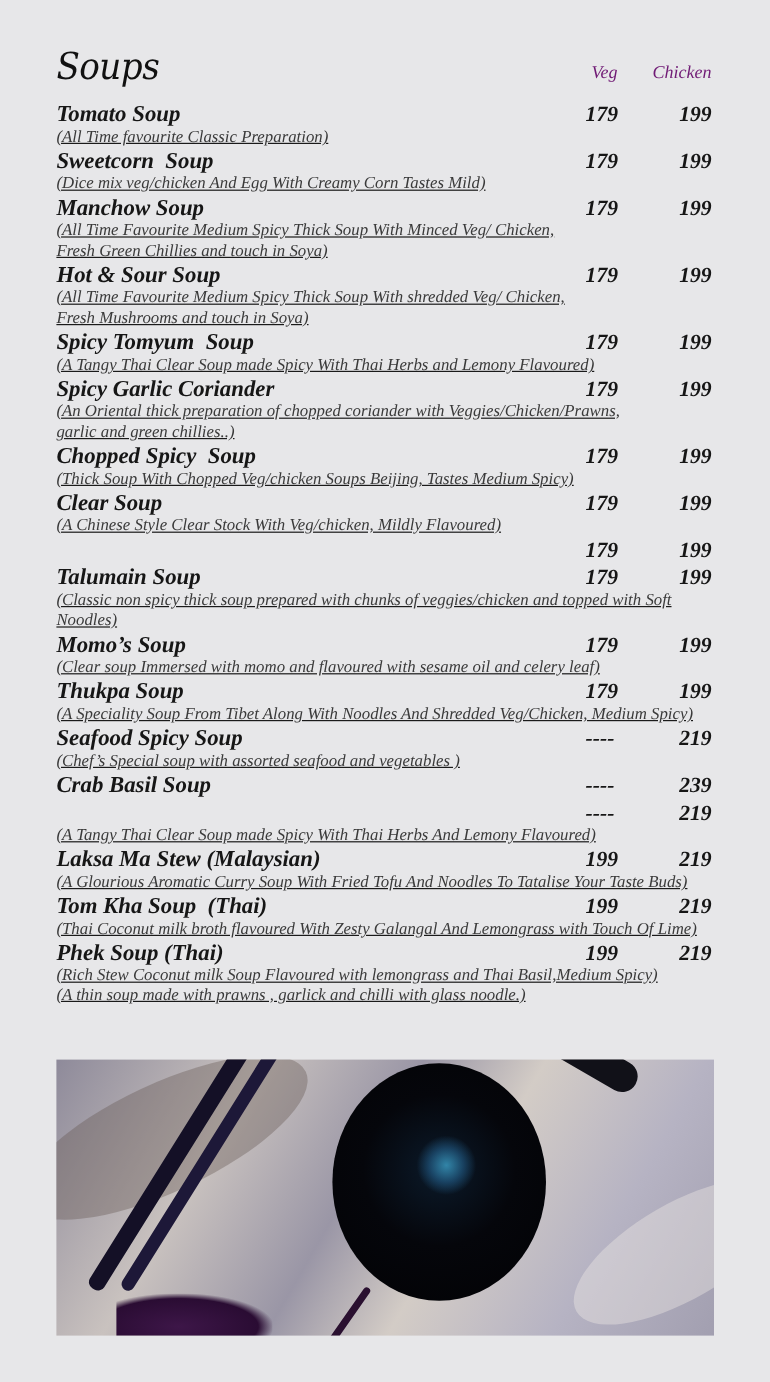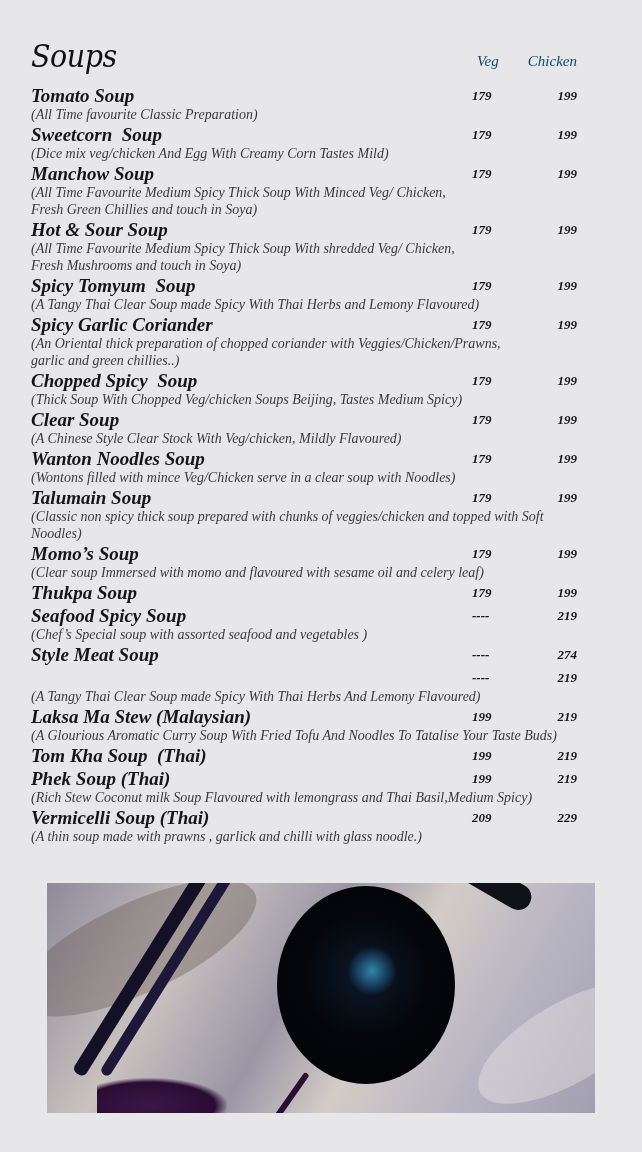--- a/index.html
+++ b/index.html
@@ -10,23 +10,24 @@
       width: 642px;
       height: 1152px;
       background: #e7e7e9;
       position: relative;
       overflow: hidden;
       font-family: "Liberation Serif", "DejaVu Serif", serif;
       color: #1a1a1a;
     }
     .page {
       position: absolute;
-      left: 31px;
+      left: 47px;
       top: 38px;
       width: 548px;
+      text-decoration: underline;
     }
     .header {
       position: relative;
       height: 46px;
     }
     .title {
       position: absolute;
       left: 0;
       top: 0;
       font-family: "DejaVu Serif", serif;
@@ -35,21 +36,21 @@
       letter-spacing: -0.5px;
       color: #111;
       transform: scaleX(0.92);
       transform-origin: left top;
     }
     .col-head {
       position: absolute;
       top: 15px;
       font-style: italic;
       font-size: 15px;
-      color: #0c4a6e;
+      color: #701a75;
     }
     .col-head.veg { left: 446px; }
     .col-head.chicken { right: 2px; }
 
     .item { position: relative; }
     .item-row {
       position: relative;
       height: 23px;
     }
     .item-name {
@@ -61,21 +62,21 @@
       font-size: 19px;
       white-space: pre;
       color: #161616;
       line-height: 23px;
     }
     .price {
       position: absolute;
       top: 0;
       font-style: italic;
       font-weight: bold;
-      font-size: 13px;
+      font-size: 18px;
       line-height: 23px;
       color: #161616;
     }
     .price.veg { left: 441px; width: 32px; text-align: left; }
     .price.chicken { right: 2px; text-align: right; }
     .item-desc {
       font-style: italic;
       font-size: 14px;
       line-height: 17px;
       color: #3a3a3a;
@@ -211,25 +212,23 @@
     <div class="item">
       <div class="item-row">
         <span class="item-name">Clear Soup</span>
         <span class="price veg">179</span>
         <span class="price chicken">199</span>
       </div>
       <div class="item-desc">(A Chinese Style Clear Stock With Veg/chicken, Mildly Flavoured)</div>
     </div>
     <div class="item">
       <div class="item-row">
-        <span class="item-name">Wanton Noodles Soup</span>
-        <span class="price veg">179</span>
-        <span class="price chicken">199</span>
-      </div>
-      <div class="item-desc">(Wontons filled with mince Veg/Chicken serve in a clear soup with Noodles)</div>
+        <span class="price veg">179</span>
+        <span class="price chicken">199</span>
+      </div>
     </div>
     <div class="item">
       <div class="item-row">
         <span class="item-name">Talumain Soup</span>
         <span class="price veg">179</span>
         <span class="price chicken">199</span>
       </div>
       <div class="item-desc">(Classic non spicy thick soup prepared with chunks of veggies/chicken and topped with Soft Noodles)</div>
     </div>
     <div class="item">
@@ -239,34 +238,35 @@
         <span class="price chicken">199</span>
       </div>
       <div class="item-desc">(Clear soup Immersed with momo and flavoured with sesame oil and celery leaf)</div>
     </div>
     <div class="item">
       <div class="item-row">
         <span class="item-name">Thukpa Soup</span>
         <span class="price veg">179</span>
         <span class="price chicken">199</span>
       </div>
+      <div class="item-desc">(A Speciality Soup From Tibet Along With Noodles And Shredded Veg/Chicken, Medium Spicy)</div>
     </div>
     <div class="item">
       <div class="item-row">
         <span class="item-name">Seafood Spicy Soup</span>
         <span class="price veg">----</span>
         <span class="price chicken">219</span>
       </div>
       <div class="item-desc">(Chef’s Special soup with assorted seafood and vegetables )</div>
     </div>
     <div class="item">
       <div class="item-row">
-        <span class="item-name">Style Meat Soup</span>
+        <span class="item-name">Crab Basil Soup</span>
         <span class="price veg">----</span>
-        <span class="price chicken">274</span>
+        <span class="price chicken">239</span>
       </div>
     </div>
     <div class="item">
       <div class="item-row">
         <span class="price veg">----</span>
         <span class="price chicken">219</span>
       </div>
       <div class="item-desc">(A Tangy Thai Clear Soup made Spicy With Thai Herbs And Lemony Flavoured)</div>
     </div>
     <div class="item">
@@ -276,35 +276,31 @@
         <span class="price chicken">219</span>
       </div>
       <div class="item-desc">(A Glourious Aromatic Curry Soup With Fried Tofu And Noodles To Tatalise Your Taste Buds)</div>
     </div>
     <div class="item">
       <div class="item-row">
         <span class="item-name">Tom Kha Soup  (Thai)</span>
         <span class="price veg">199</span>
         <span class="price chicken">219</span>
       </div>
+      <div class="item-desc">(Thai Coconut milk broth flavoured With Zesty Galangal And Lemongrass with Touch Of Lime)</div>
     </div>
     <div class="item">
       <div class="item-row">
         <span class="item-name">Phek Soup (Thai)</span>
         <span class="price veg">199</span>
         <span class="price chicken">219</span>
       </div>
       <div class="item-desc">(Rich Stew Coconut milk Soup Flavoured with lemongrass and Thai Basil,Medium Spicy)</div>
     </div>
     <div class="item">
-      <div class="item-row">
-        <span class="item-name">Vermicelli Soup (Thai)</span>
-        <span class="price veg">209</span>
-        <span class="price chicken">229</span>
-      </div>
       <div class="item-desc">(A thin soup made with prawns , garlick and chilli with glass noodle.)</div>
     </div>
   </div>
 </div>
 
 <div class="photo">
   <div class="fold" style="left:-40px;top:20px;width:260px;height:90px;background:#5e4f4a;transform:rotate(-25deg);opacity:0.35;"></div>
   <div class="fold" style="left:420px;top:120px;width:200px;height:80px;background:#f0ebe6;transform:rotate(-30deg);opacity:0.4;"></div>
   <div class="chopstick" style="left:90px;top:-40px;width:14px;height:250px;transform:rotate(32deg);"></div>
   <div class="chopstick" style="left:115px;top:-30px;width:11px;height:240px;transform:rotate(32deg);background:#1d1838;"></div>

